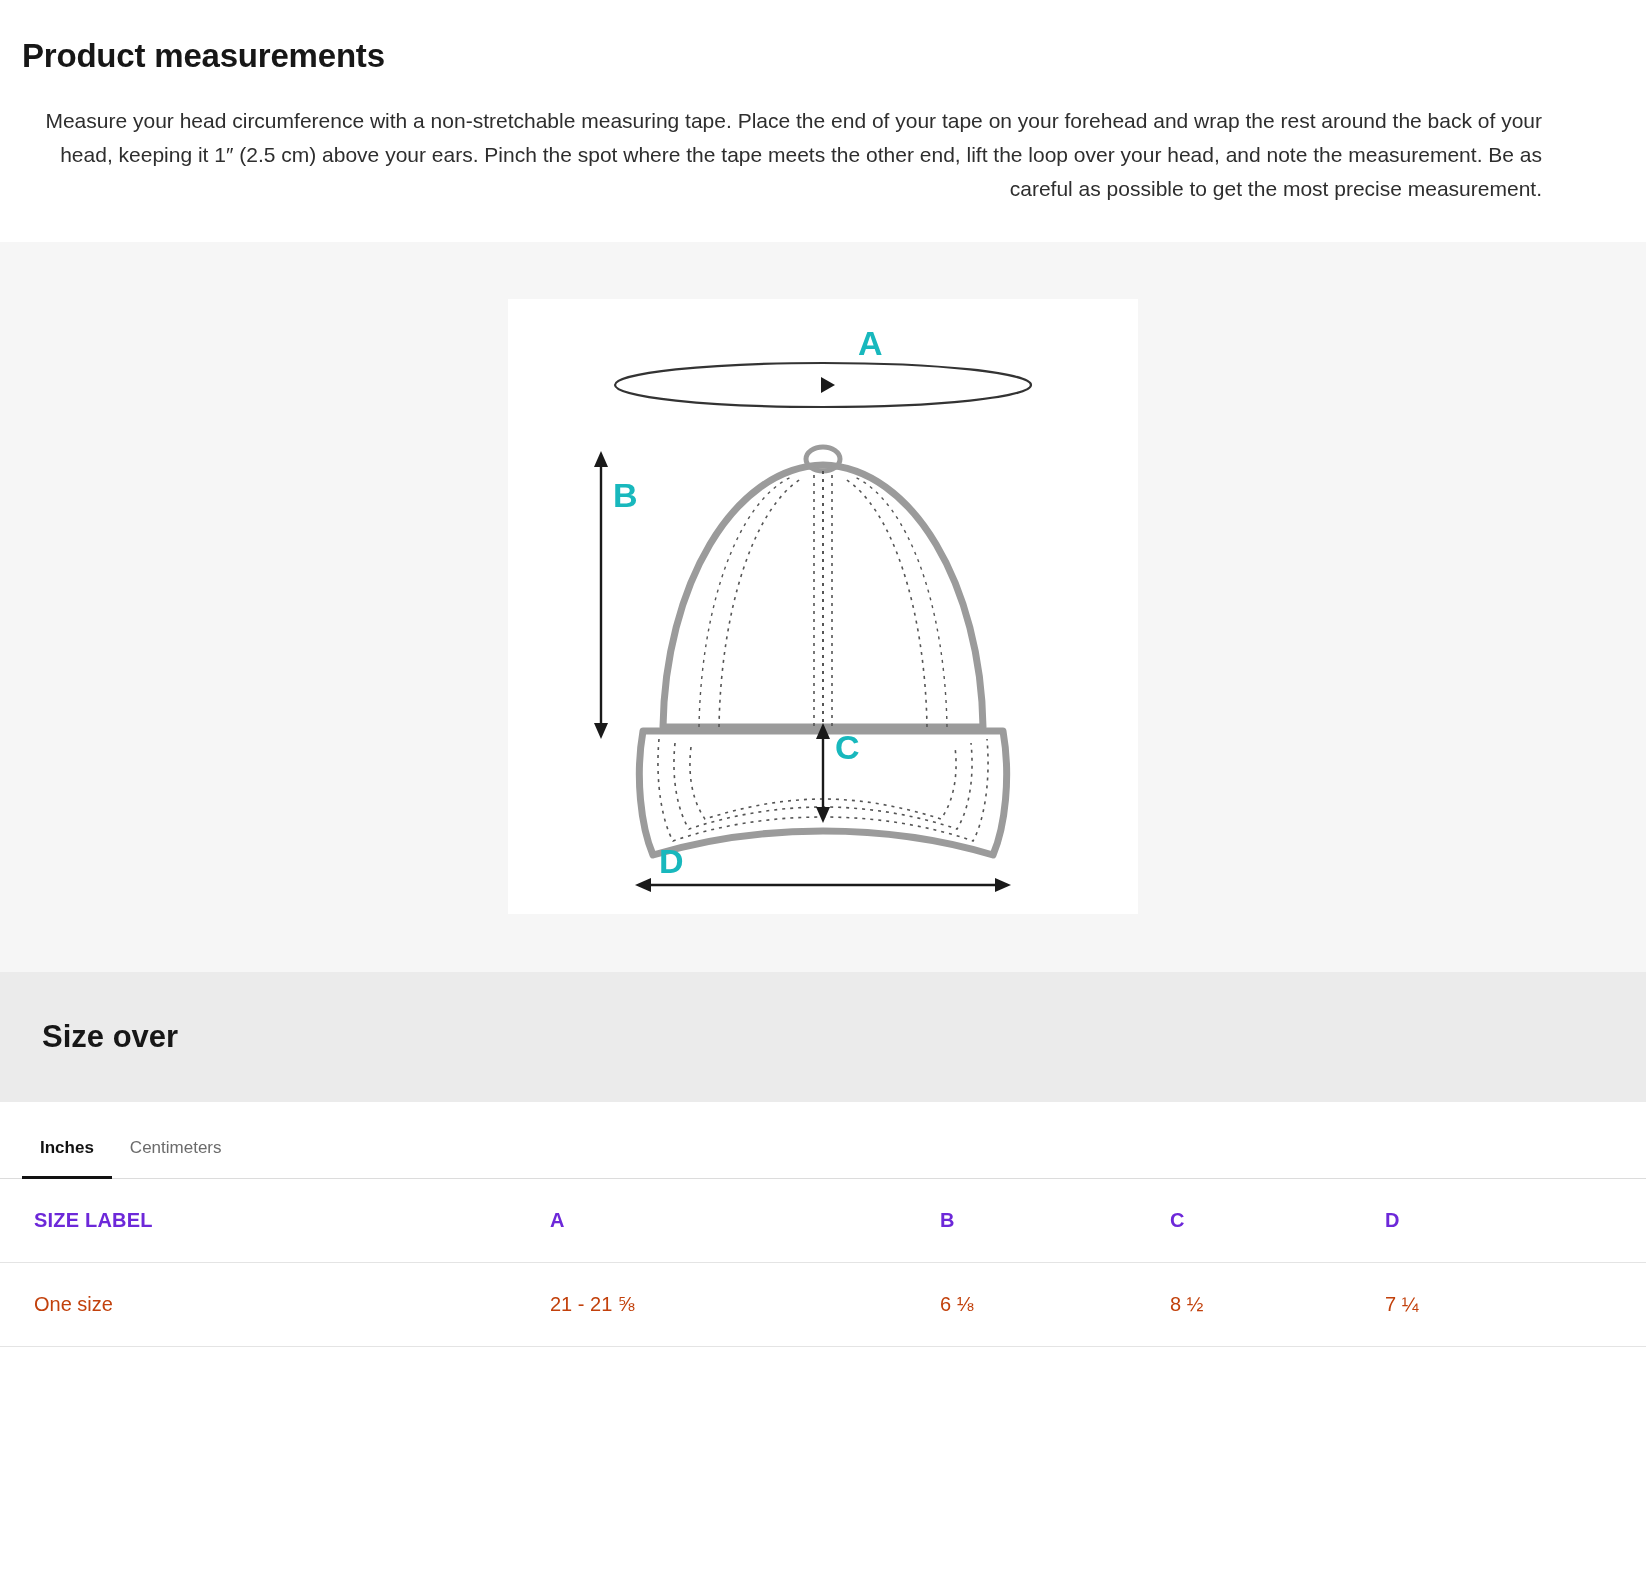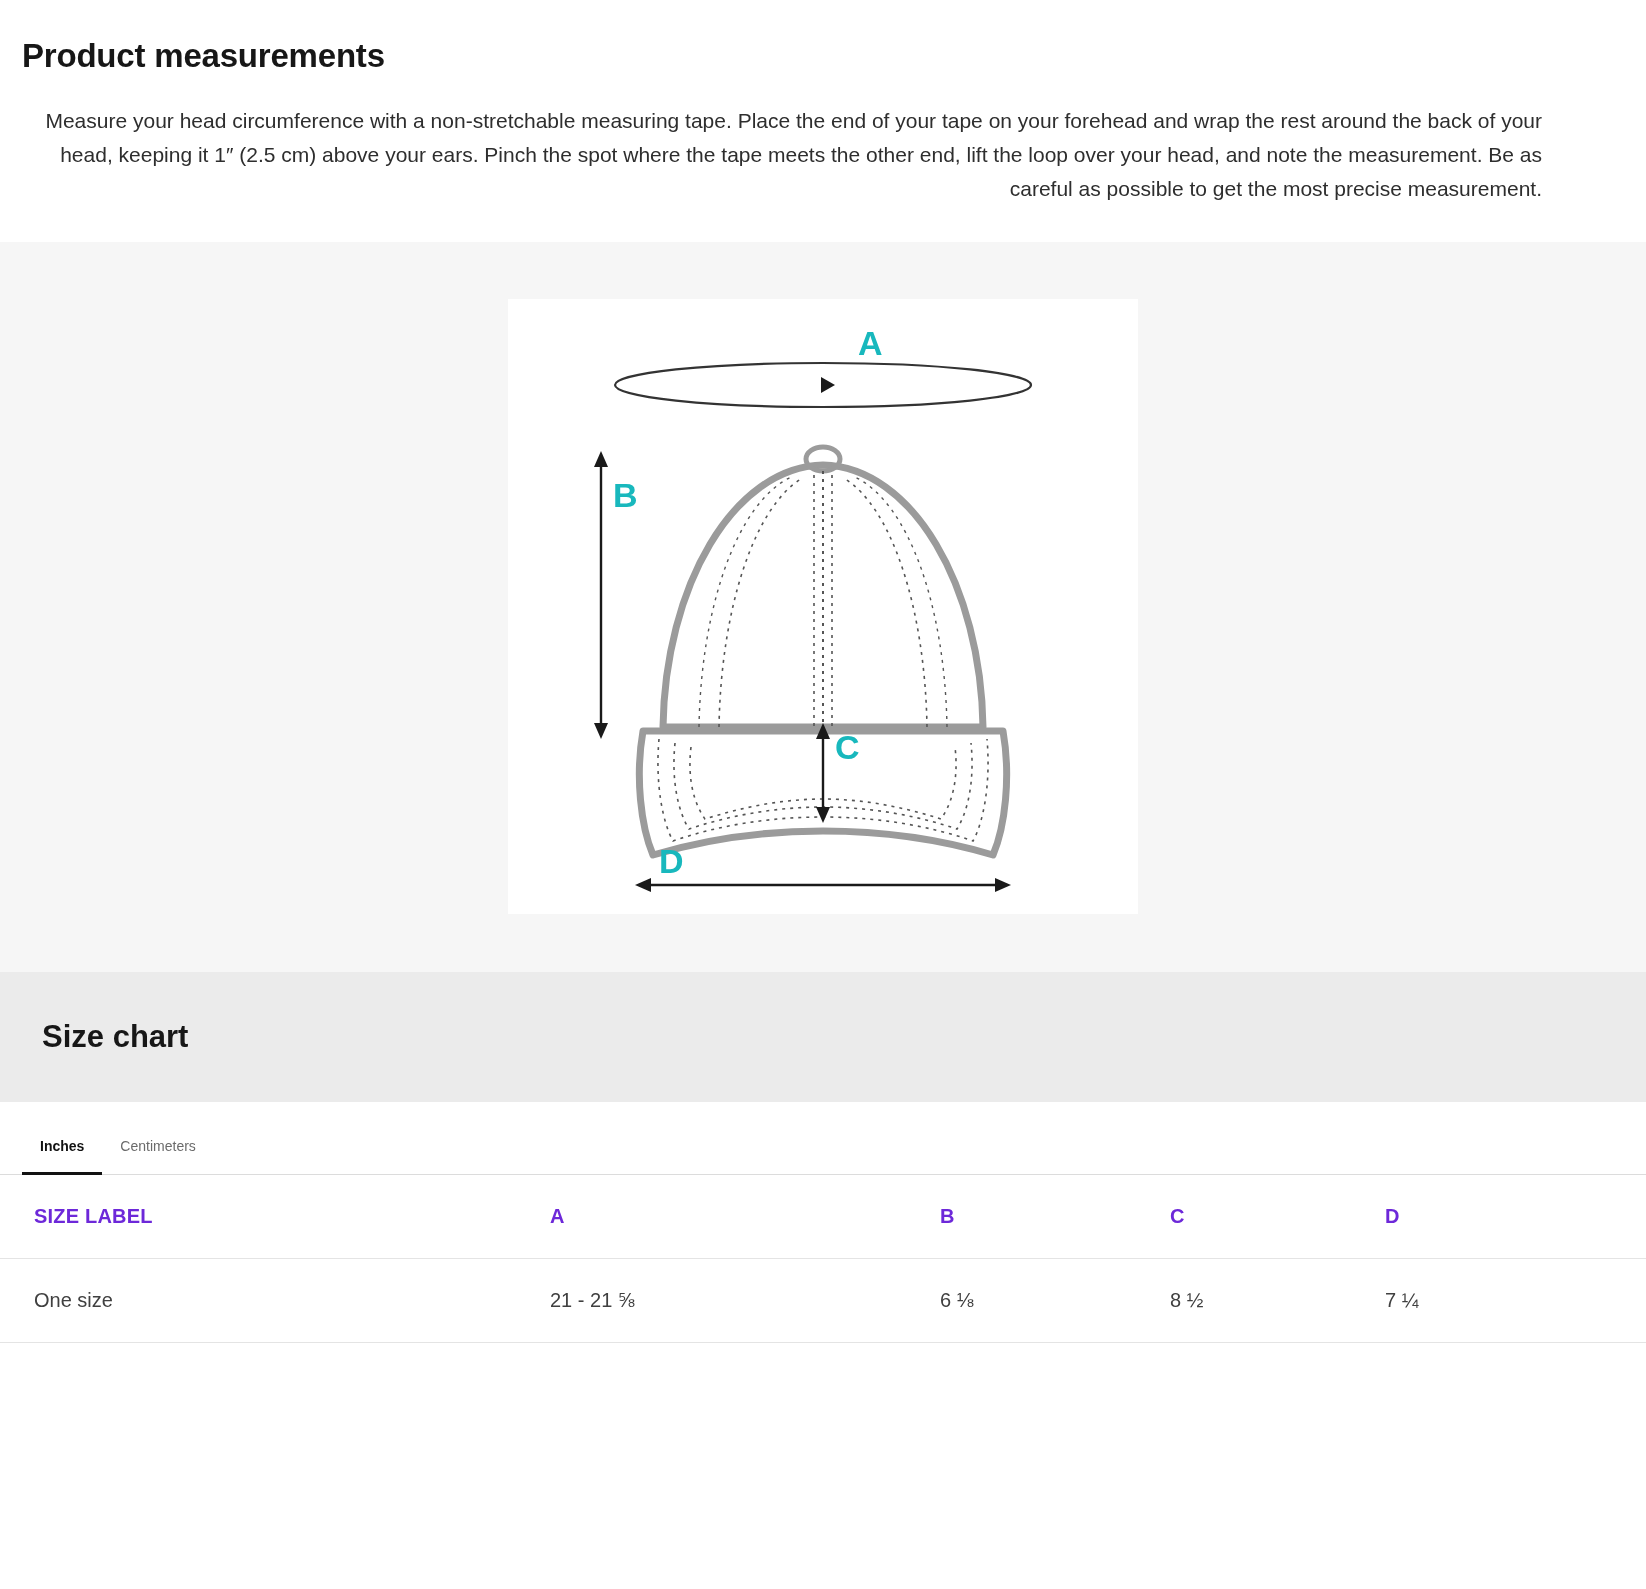--- a/index.html
+++ b/index.html
@@ -69,21 +69,21 @@
     color: #171717;
   }
   .tabs {
     display: flex;
     align-items: flex-end;
     padding: 0 22px;
     border-bottom: 1px solid #dcdcdc;
     margin-top: 22px;
   }
   .tab {
-    font-size: 14px;
+    font-size: 17px;
     padding: 14px 18px 18px 18px;
     color: #6b6b6b;
     cursor: pointer;
     border-bottom: 3px solid transparent;
     margin-bottom: -1px;
   }
   .tab.active {
     color: #121212;
     font-weight: bold;
     border-bottom: 3px solid #121212;
@@ -100,21 +100,21 @@
     font-size: 20px;
     border-bottom: 1px solid #e4e4e4;
   }
   table.size-table th {
     font-weight: bold;
     color: #6d28d9;
     font-size: 20px;
     letter-spacing: 0.2px;
   }
   table.size-table td {
-    color: #404040;
+    color: #c2410c;
     font-weight: 400;
   }
   .col-label { width: 550px; padding-left: 34px !important; }
   .col-a { width: 390px; }
   .col-b { width: 230px; }
   .col-c { width: 215px; }
   .col-d { width: auto; }
   .teal { fill: #18b8bd; }
 </style>
 </head>
@@ -166,21 +166,21 @@
 
         <line x1="120" y1="578" x2="480" y2="578" stroke="#1a1a1a" stroke-width="2.4"></line>
         <polygon points="112,578 128,571 128,585" fill="#1a1a1a"></polygon>
         <polygon points="488,578 472,571 472,585" fill="#1a1a1a"></polygon>
         <text x="136" y="566" class="teal" font-family="Liberation Sans, sans-serif" font-size="34" font-weight="bold">D</text>
       </svg>
     </div>
   </div>
 
   <div class="size-chart-band">
-    <h2>Size chart</h2>
+    <h2>Size over</h2>
   </div>
 
   <div class="tabs">
     <div class="tab active">Inches</div>
     <div class="tab">Centimeters</div>
   </div>
 
   <table class="size-table">
     <thead>
       <tr>

